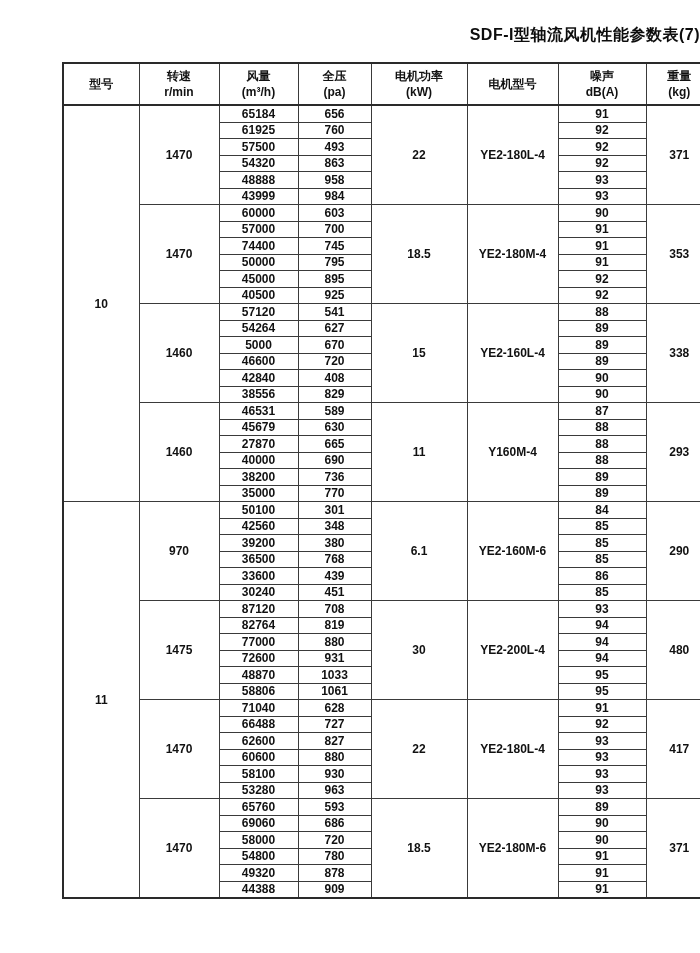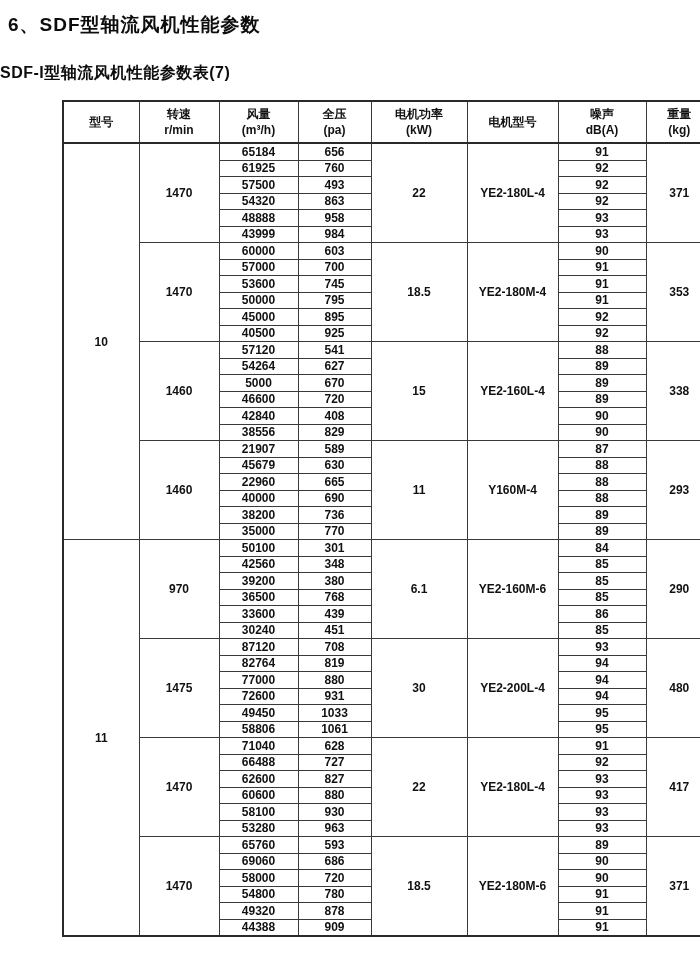--- a/index.html
+++ b/index.html
@@ -17,21 +17,21 @@
     position: relative;
   }
   .page-title {
     font-size: 19px;
     font-weight: bold;
     padding: 12px 0 0 8px;
     letter-spacing: 1px;
     color: #0d0d0d;
   }
   .table-title {
-    text-align: left;
+    text-align: right;
     font-size: 16px;
     font-weight: bold;
     margin-top: 25px;
     letter-spacing: 0.5px;
     color: #0d0d0d;
   }
   table.perf {
     border-collapse: collapse;
     table-layout: fixed;
     width: 650px;
@@ -66,21 +66,20 @@
   col.c-press  { width: 73px; }
   col.c-power  { width: 96px; }
   col.c-motor  { width: 91px; }
   col.c-noise  { width: 88px; }
   col.c-weight { width: 67px; }
 </style>
 </head>
 <body>
 
 <div class="page">
-  <div class="page-title">6、SDF型轴流风机性能参数</div>
 
   <div class="table-title">SDF-I型轴流风机性能参数表(7)</div>
 
   <table class="perf">
     <colgroup>
       <col class="c-model">
       <col class="c-speed">
       <col class="c-flow">
       <col class="c-press">
       <col class="c-power">
@@ -150,21 +149,21 @@
           <td rowspan="6">YE2-180M-4</td>
           <td>90</td>
           <td rowspan="6">353</td>
         </tr>
         <tr>
           <td>57000</td>
           <td>700</td>
           <td>91</td>
         </tr>
         <tr>
-          <td>53600</td>
+          <td>74400</td>
           <td>745</td>
           <td>91</td>
         </tr>
         <tr>
           <td>50000</td>
           <td>795</td>
           <td>91</td>
         </tr>
         <tr>
           <td>45000</td>
@@ -205,34 +204,34 @@
           <td>408</td>
           <td>90</td>
         </tr>
         <tr>
           <td>38556</td>
           <td>829</td>
           <td>90</td>
         </tr>
         <tr>
           <td rowspan="6">1460</td>
-          <td>21907</td>
+          <td>46531</td>
           <td>589</td>
           <td rowspan="6">11</td>
           <td rowspan="6">Y160M-4</td>
           <td>87</td>
           <td rowspan="6">293</td>
         </tr>
         <tr>
           <td>45679</td>
           <td>630</td>
           <td>88</td>
         </tr>
         <tr>
-          <td>22960</td>
+          <td>27870</td>
           <td>665</td>
           <td>88</td>
         </tr>
         <tr>
           <td>40000</td>
           <td>690</td>
           <td>88</td>
         </tr>
         <tr>
           <td>38200</td>
@@ -297,21 +296,21 @@
           <td>77000</td>
           <td>880</td>
           <td>94</td>
         </tr>
         <tr>
           <td>72600</td>
           <td>931</td>
           <td>94</td>
         </tr>
         <tr>
-          <td>49450</td>
+          <td>48870</td>
           <td>1033</td>
           <td>95</td>
         </tr>
         <tr>
           <td>58806</td>
           <td>1061</td>
           <td>95</td>
         </tr>
         <tr>
           <td rowspan="6">1470</td>

